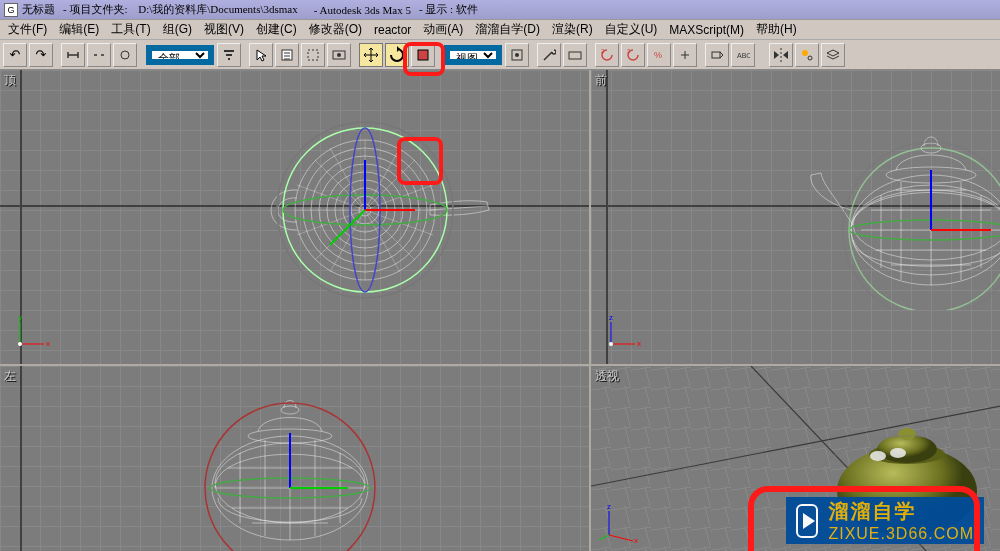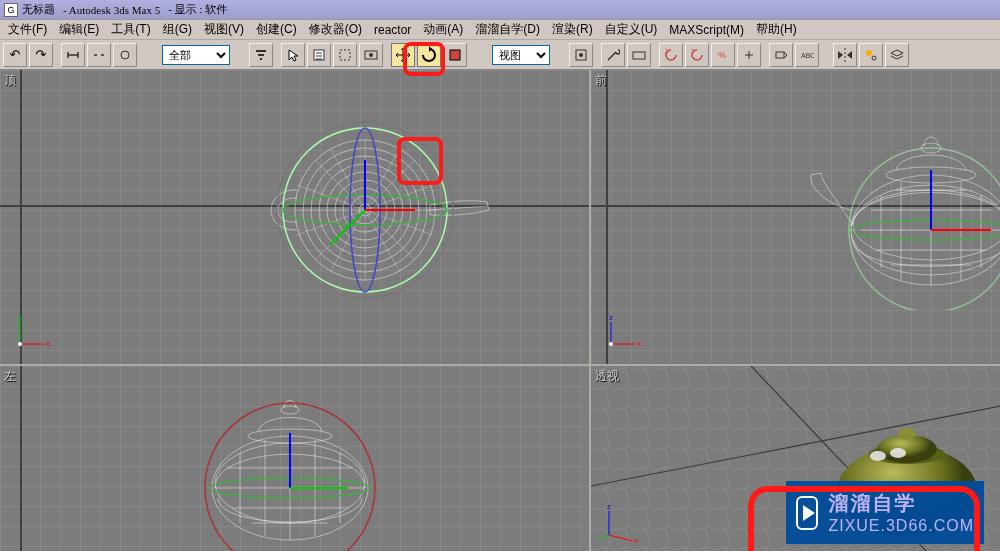--- a/index.html
+++ b/index.html
@@ -70,24 +70,24 @@
       justify-content: center;
       cursor: pointer;
       position: relative;
       font-size: 13px;
     }
     .tb-btn.active { background: #f5e89e; border: 1px solid #777; }
     .tb-sep { width: 6px; height: 24px; }
     .tb-dropdown {
       height: 20px;
       background: #fff;
-      border: 1px solid #0369a1;
+      border: 6px solid #0369a1;
       font-size: 11px;
       padding: 0 2px;
-      margin: 0 18px;
+      margin: 0 2px;
     }
     
     .hl-red {
       border: 4px solid #ff1a1a;
       border-radius: 8px;
       position: absolute;
       pointer-events: none;
       z-index: 100;
     }
     .hl-box-1 { left: 403px; top: 42px; width: 42px; height: 34px; }
@@ -146,27 +146,27 @@
       z-index: 6;
     }
     
     .wire-svg { position: absolute; z-index: 4; }
     
     .watermark {
       position: absolute;
       bottom: 7px;
       right: 16px;
       width: 198px;
-      height: 63px;
+      height: 47px;
       background: #004c99;
       z-index: 50;
       display: flex;
       align-items: center;
       padding: 0 10px;
-      color: #c4b5fd;
+      color: #eab308;
       opacity: 0.95;
     }
     .watermark .play {
       width: 34px; height: 34px;
       border: 2px solid #fff; border-radius: 6px;
       display: flex; align-items: center; justify-content: center;
       margin-right: 10px;
     }
     .watermark .play-tri {
       width: 0; height: 0;
@@ -186,20 +186,21 @@
       background-size: 20px 20px;
       transform: none;
     }
   </style>
 </head>
 <body>
 
 <div class="title-bar">
   <div class="title-bar-icon">G</div>
   <span>无标题</span>
+  <span><span>- 项目文件夹: </span><span>D:\我的资料库\Documents\3dsmax</span></span>
   <span>- Autodesk 3ds Max 5</span>
   <span>- 显示 : 软件</span>
 </div>
 
 <div class="menu-bar">
   <div class="menu-item">文件(F)</div>
   <div class="menu-item">编辑(E)</div>
   <div class="menu-item">工具(T)</div>
   <div class="menu-item">组(G)</div>
   <div class="menu-item">视图(V)</div>

